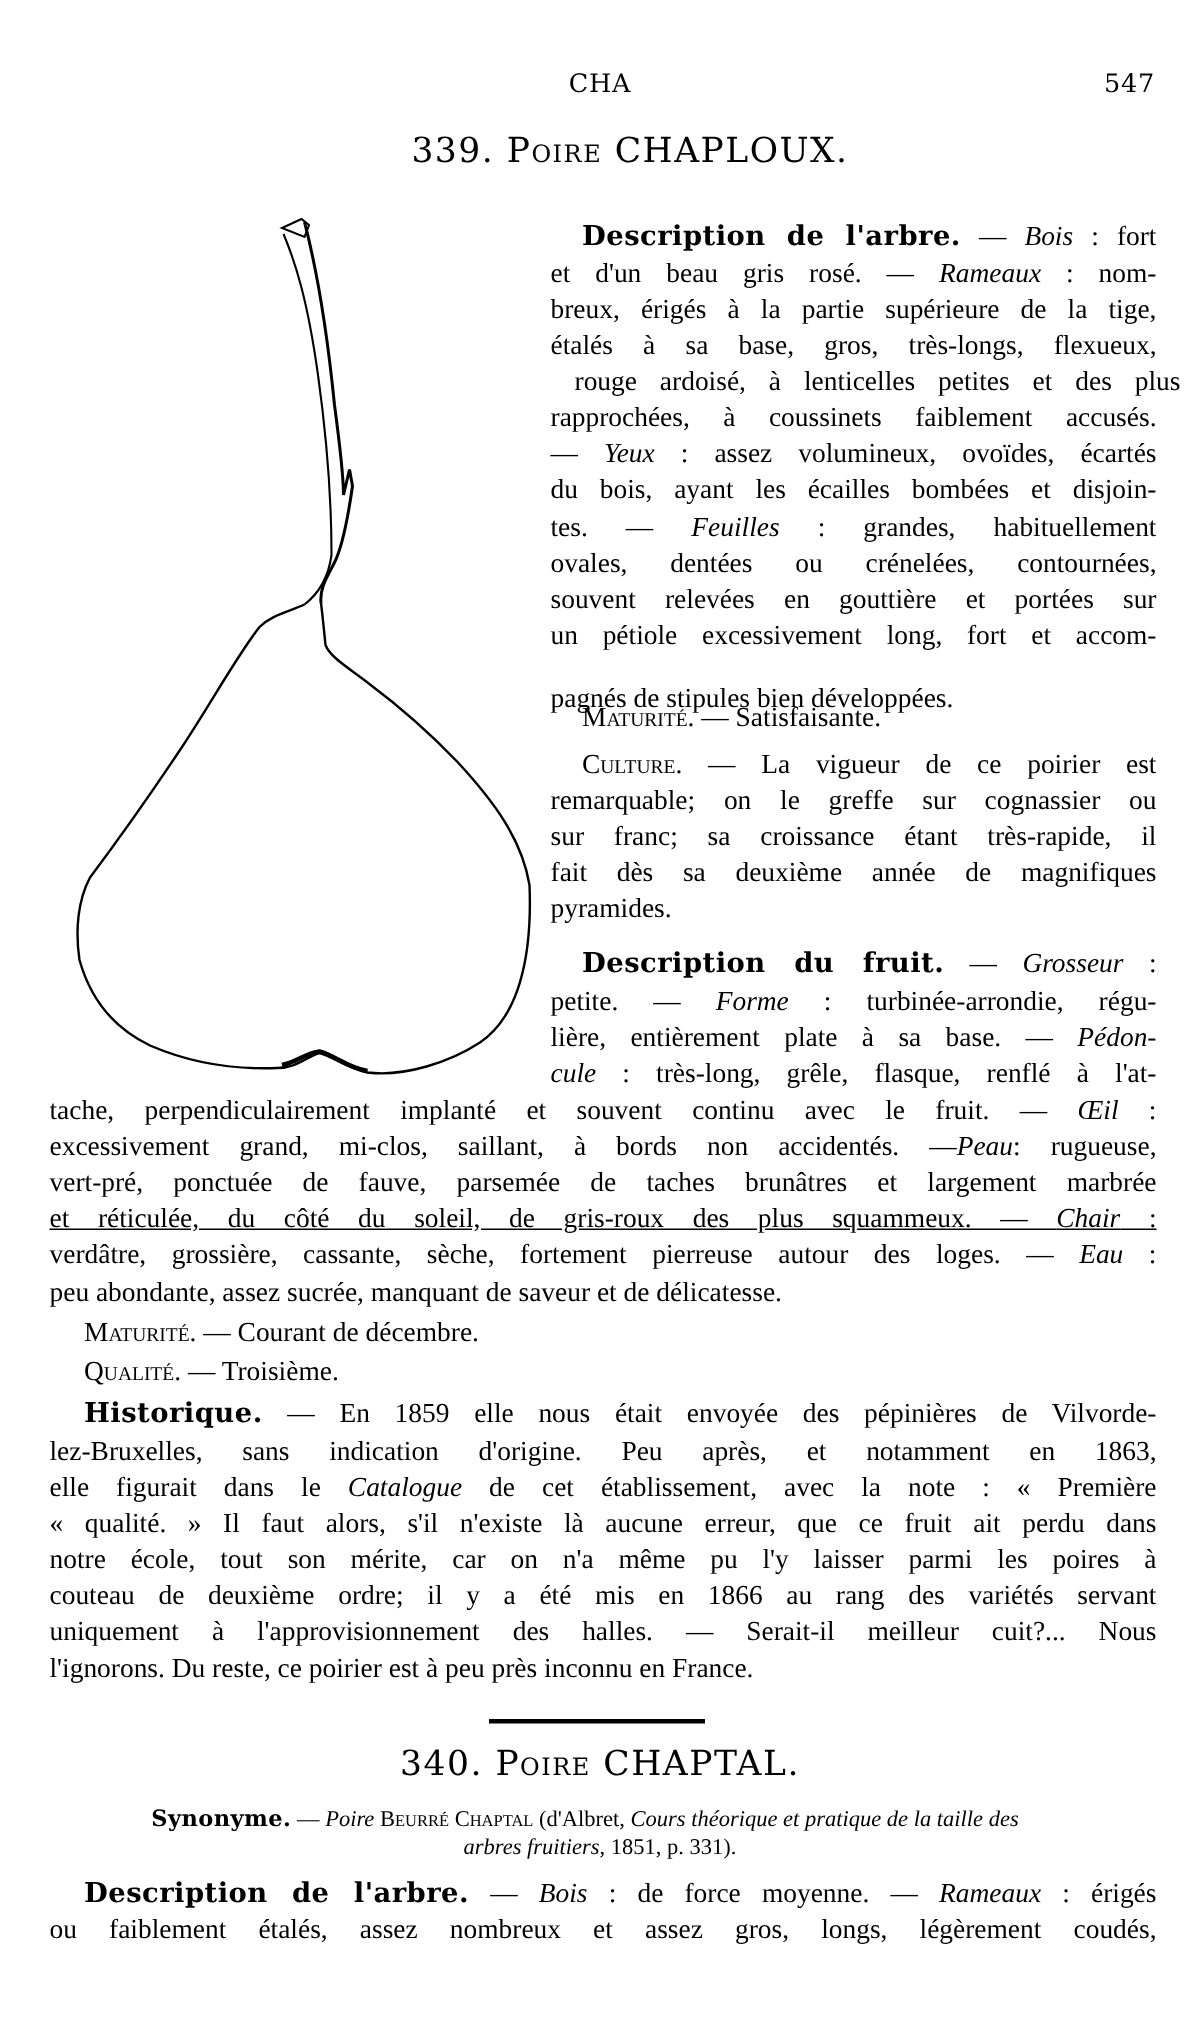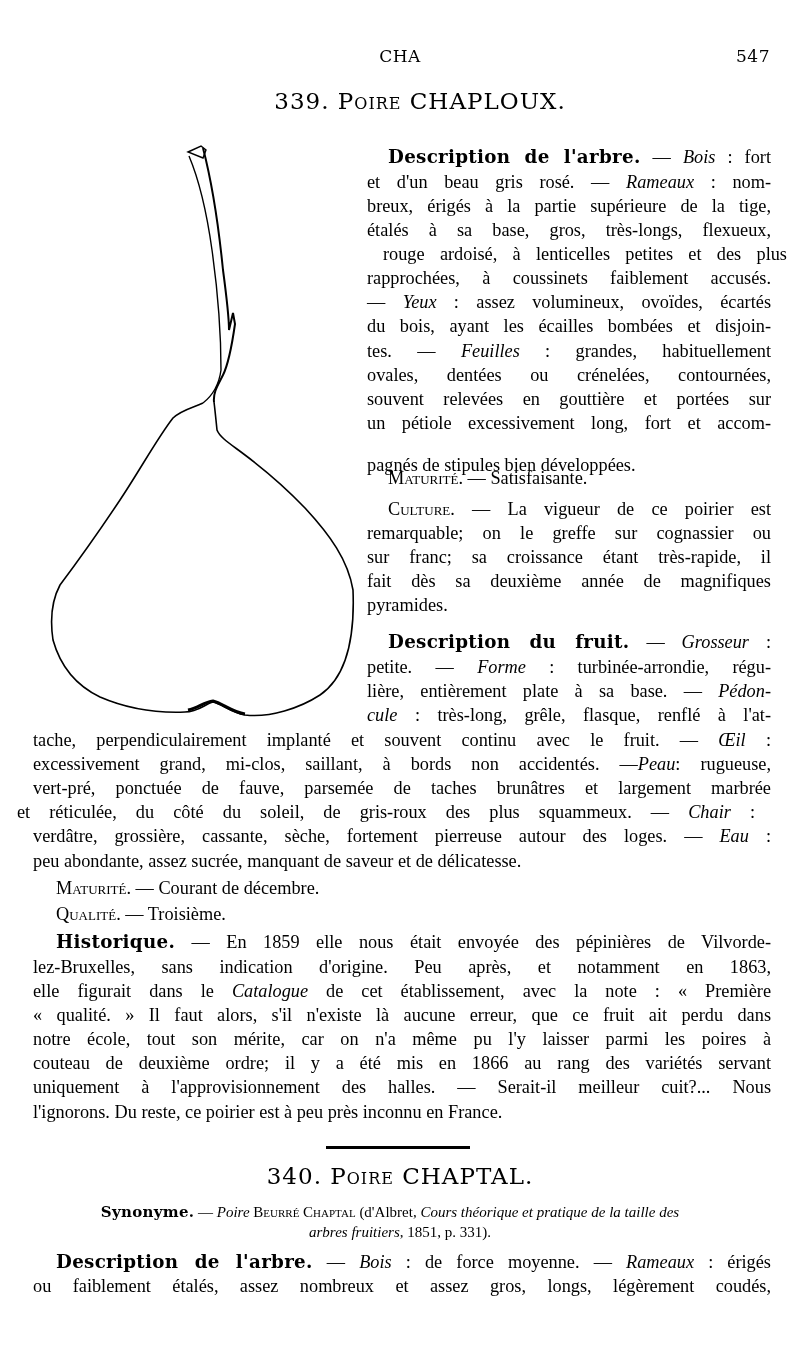--- a/index.html
+++ b/index.html
@@ -80,21 +80,21 @@
 
 <div>
   <div class="line just" style="left:388px; top:630px; width:383px;"><span class="b">Description du fruit.</span><span> — </span><span class="i">Grosseur</span><span> :</span></div>
   <div class="line just" style="left:367px; top:655px; width:404px;"><span>petite. — </span><span class="i">Forme</span><span> : turbinée-arrondie, régu-</span></div>
   <div class="line just" style="left:367px; top:679px; width:404px;"><span>lière, entièrement plate à sa base. — </span><span class="i">Pédon-</span></div>
   <div class="line just" style="left:367px; top:703px; width:404px;"><span class="i">cule</span><span> : très-long, grêle, flasque, renflé à l'at-</span></div>
 
   <div class="line just" style="left:33px; top:728px; width:738px;"><span>tache, perpendiculairement implanté et souvent continu avec le fruit. — </span><span class="i">Œil</span><span> :</span></div>
   <div class="line just" style="left:33px; top:752px; width:738px;"><span>excessivement grand, mi-clos, saillant, à bords non accidentés. —</span><span class="i">Peau</span><span>: rugueuse,</span></div>
   <div class="line just" style="left:33px; top:776px; width:738px;"><span>vert-pré, ponctuée de fauve, parsemée de taches brunâtres et largement marbrée</span></div>
-  <div class="line just" style="left:17px; top:800px; width:738px;"><span>et réticulée, du côté du soleil, de gris-roux des plus squammeux. — </span><span class="i">Chair</span><span> :</span></div>
+  <div class="line just" style="left:33px; top:800px; width:738px;text-decoration:underline;"><span>et réticulée, du côté du soleil, de gris-roux des plus squammeux. — </span><span class="i">Chair</span><span> :</span></div>
   <div class="line just" style="left:33px; top:824px; width:738px;"><span>verdâtre, grossière, cassante, sèche, fortement pierreuse autour des loges. — </span><span class="i">Eau</span><span> :</span></div>
   <div class="line" style="left:33px; top:849px;"><span>peu abondante, assez sucrée, manquant de saveur et de délicatesse.</span></div>
 </div>
 
 <div class="line" style="left:56px; top:876px;"><span class="sc">Maturité.</span><span> — Courant de décembre.</span></div>
 <div class="line" style="left:56px; top:902px;"><span class="sc">Qualité.</span><span> — Troisième.</span></div>
 
 <div>
   <div class="line just" style="left:56px; top:930px; width:715px;"><span class="b">Historique.</span><span> — En 1859 elle nous était envoyée des pépinières de Vilvorde-</span></div>
   <div class="line just" style="left:33px; top:955px; width:738px;"><span>lez-Bruxelles, sans indication d'origine. Peu après, et notamment en 1863,</span></div>

